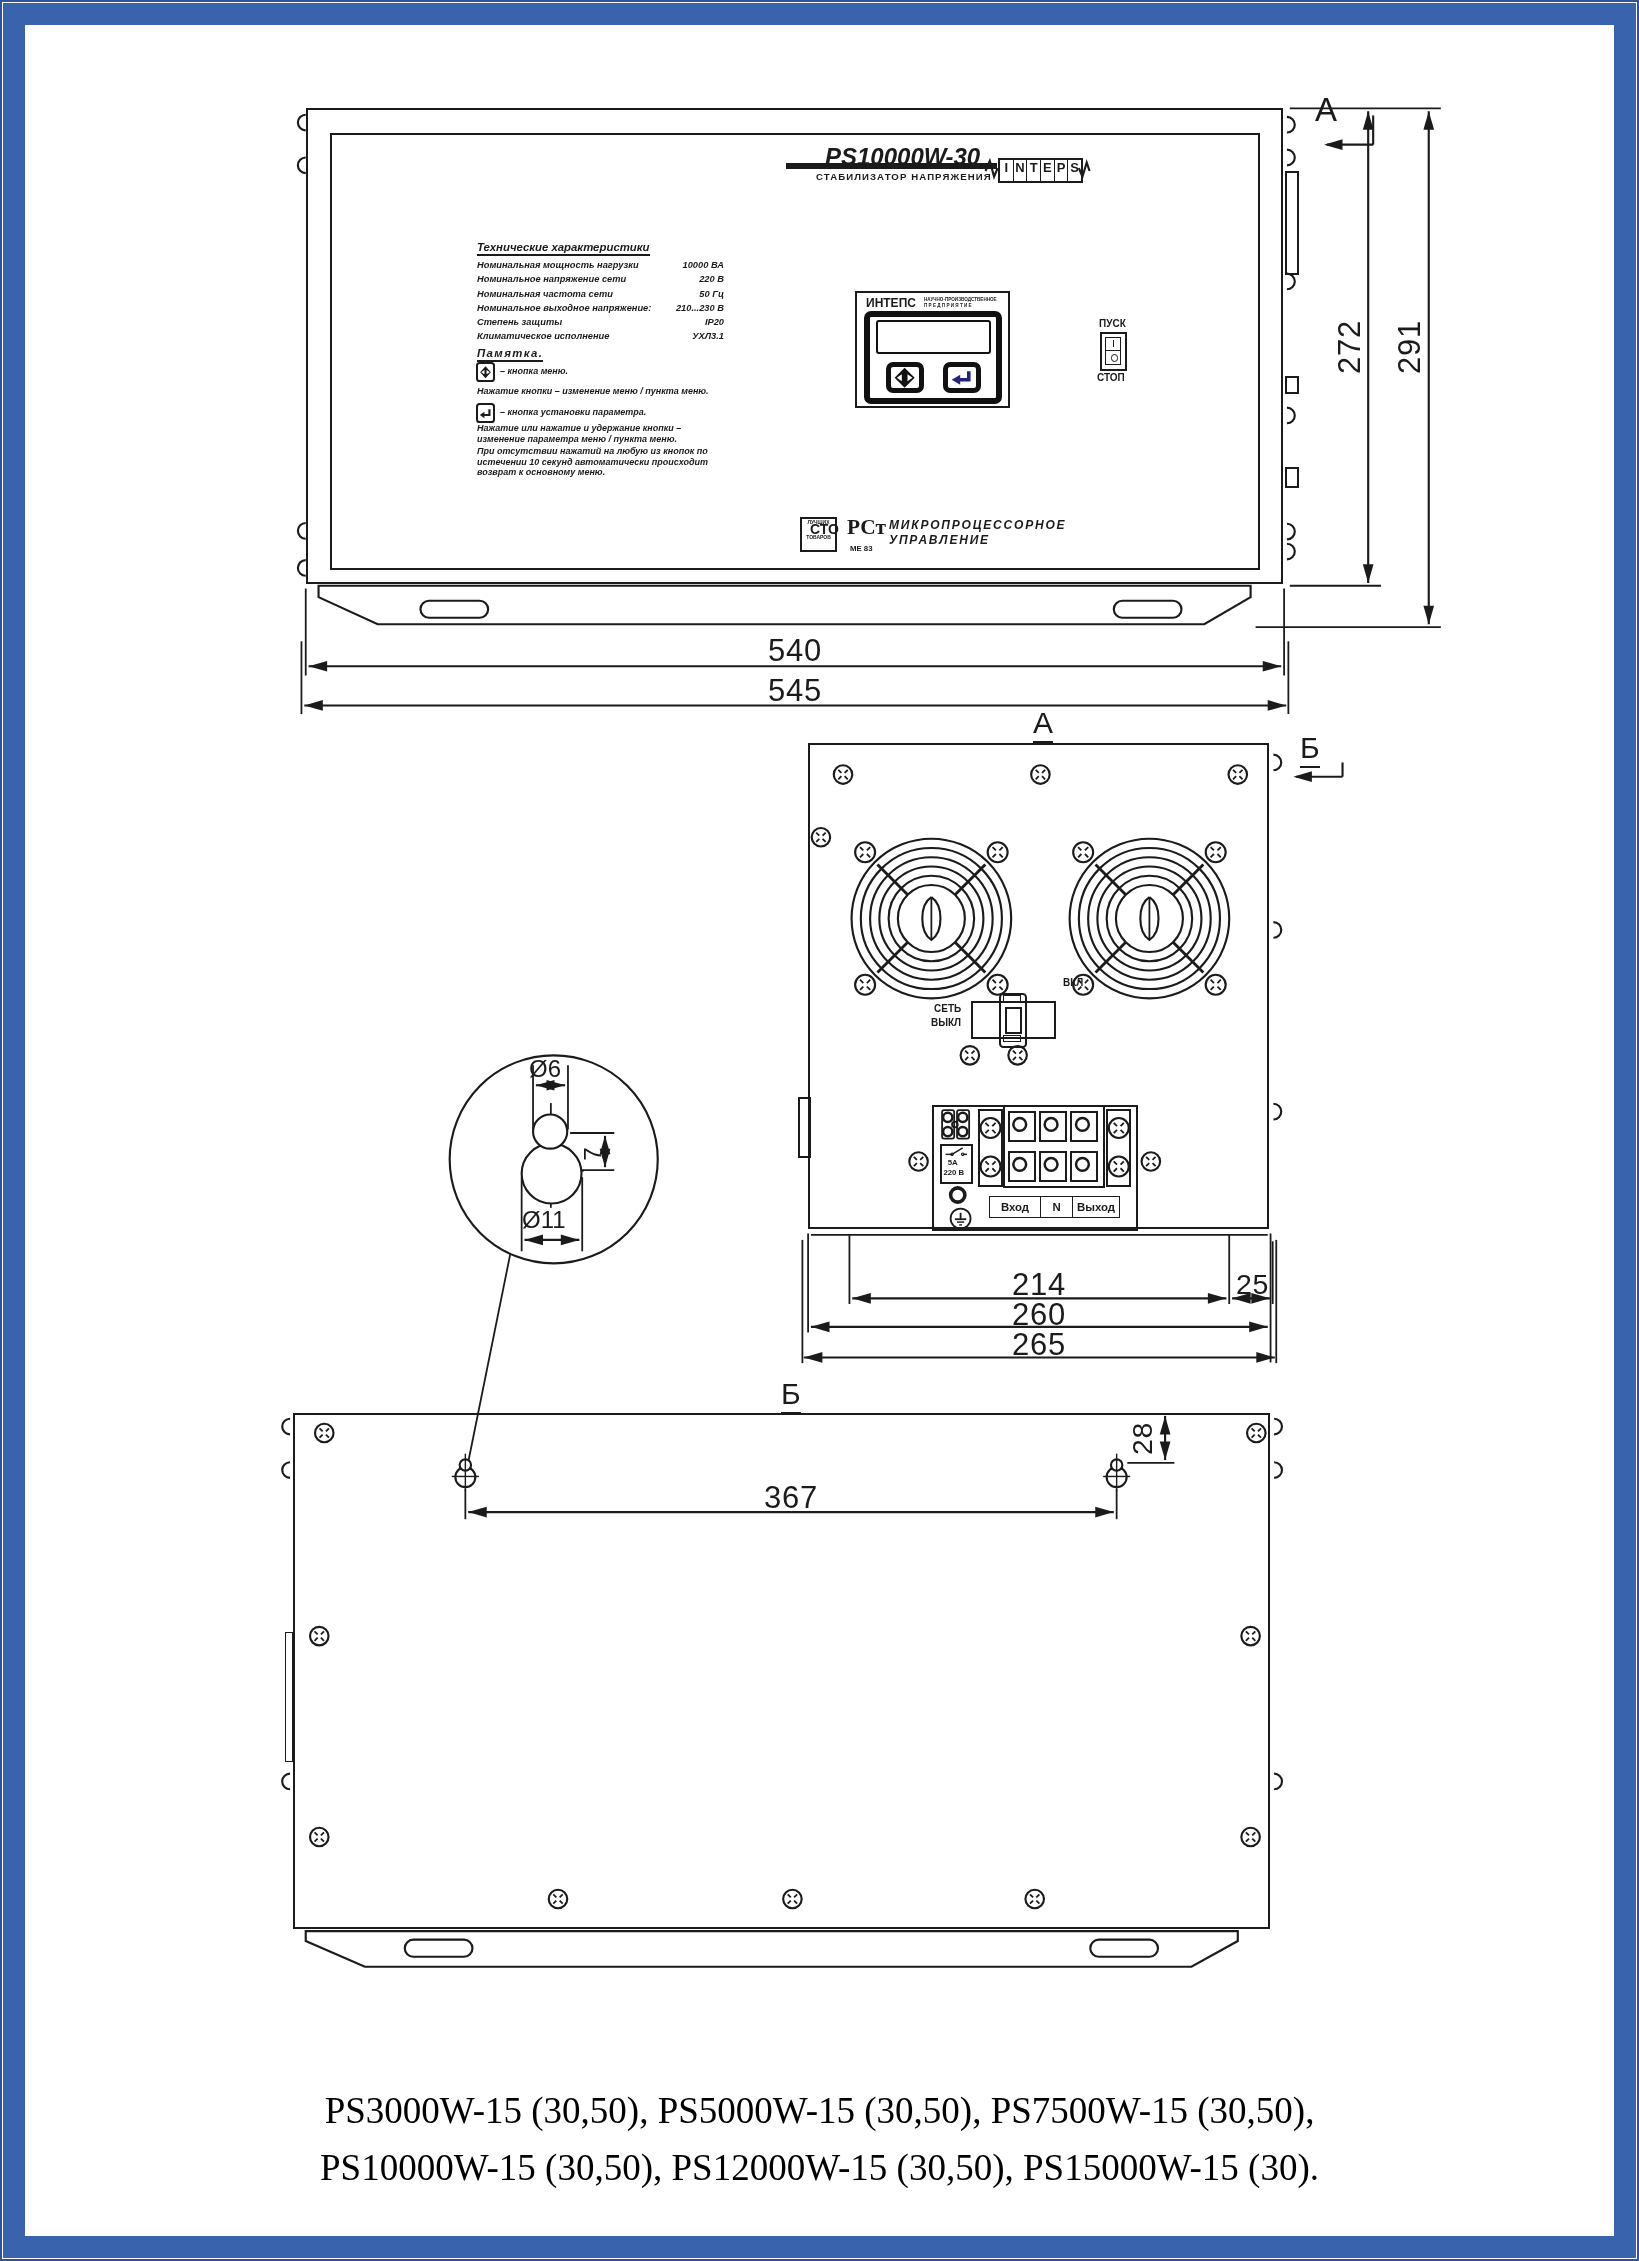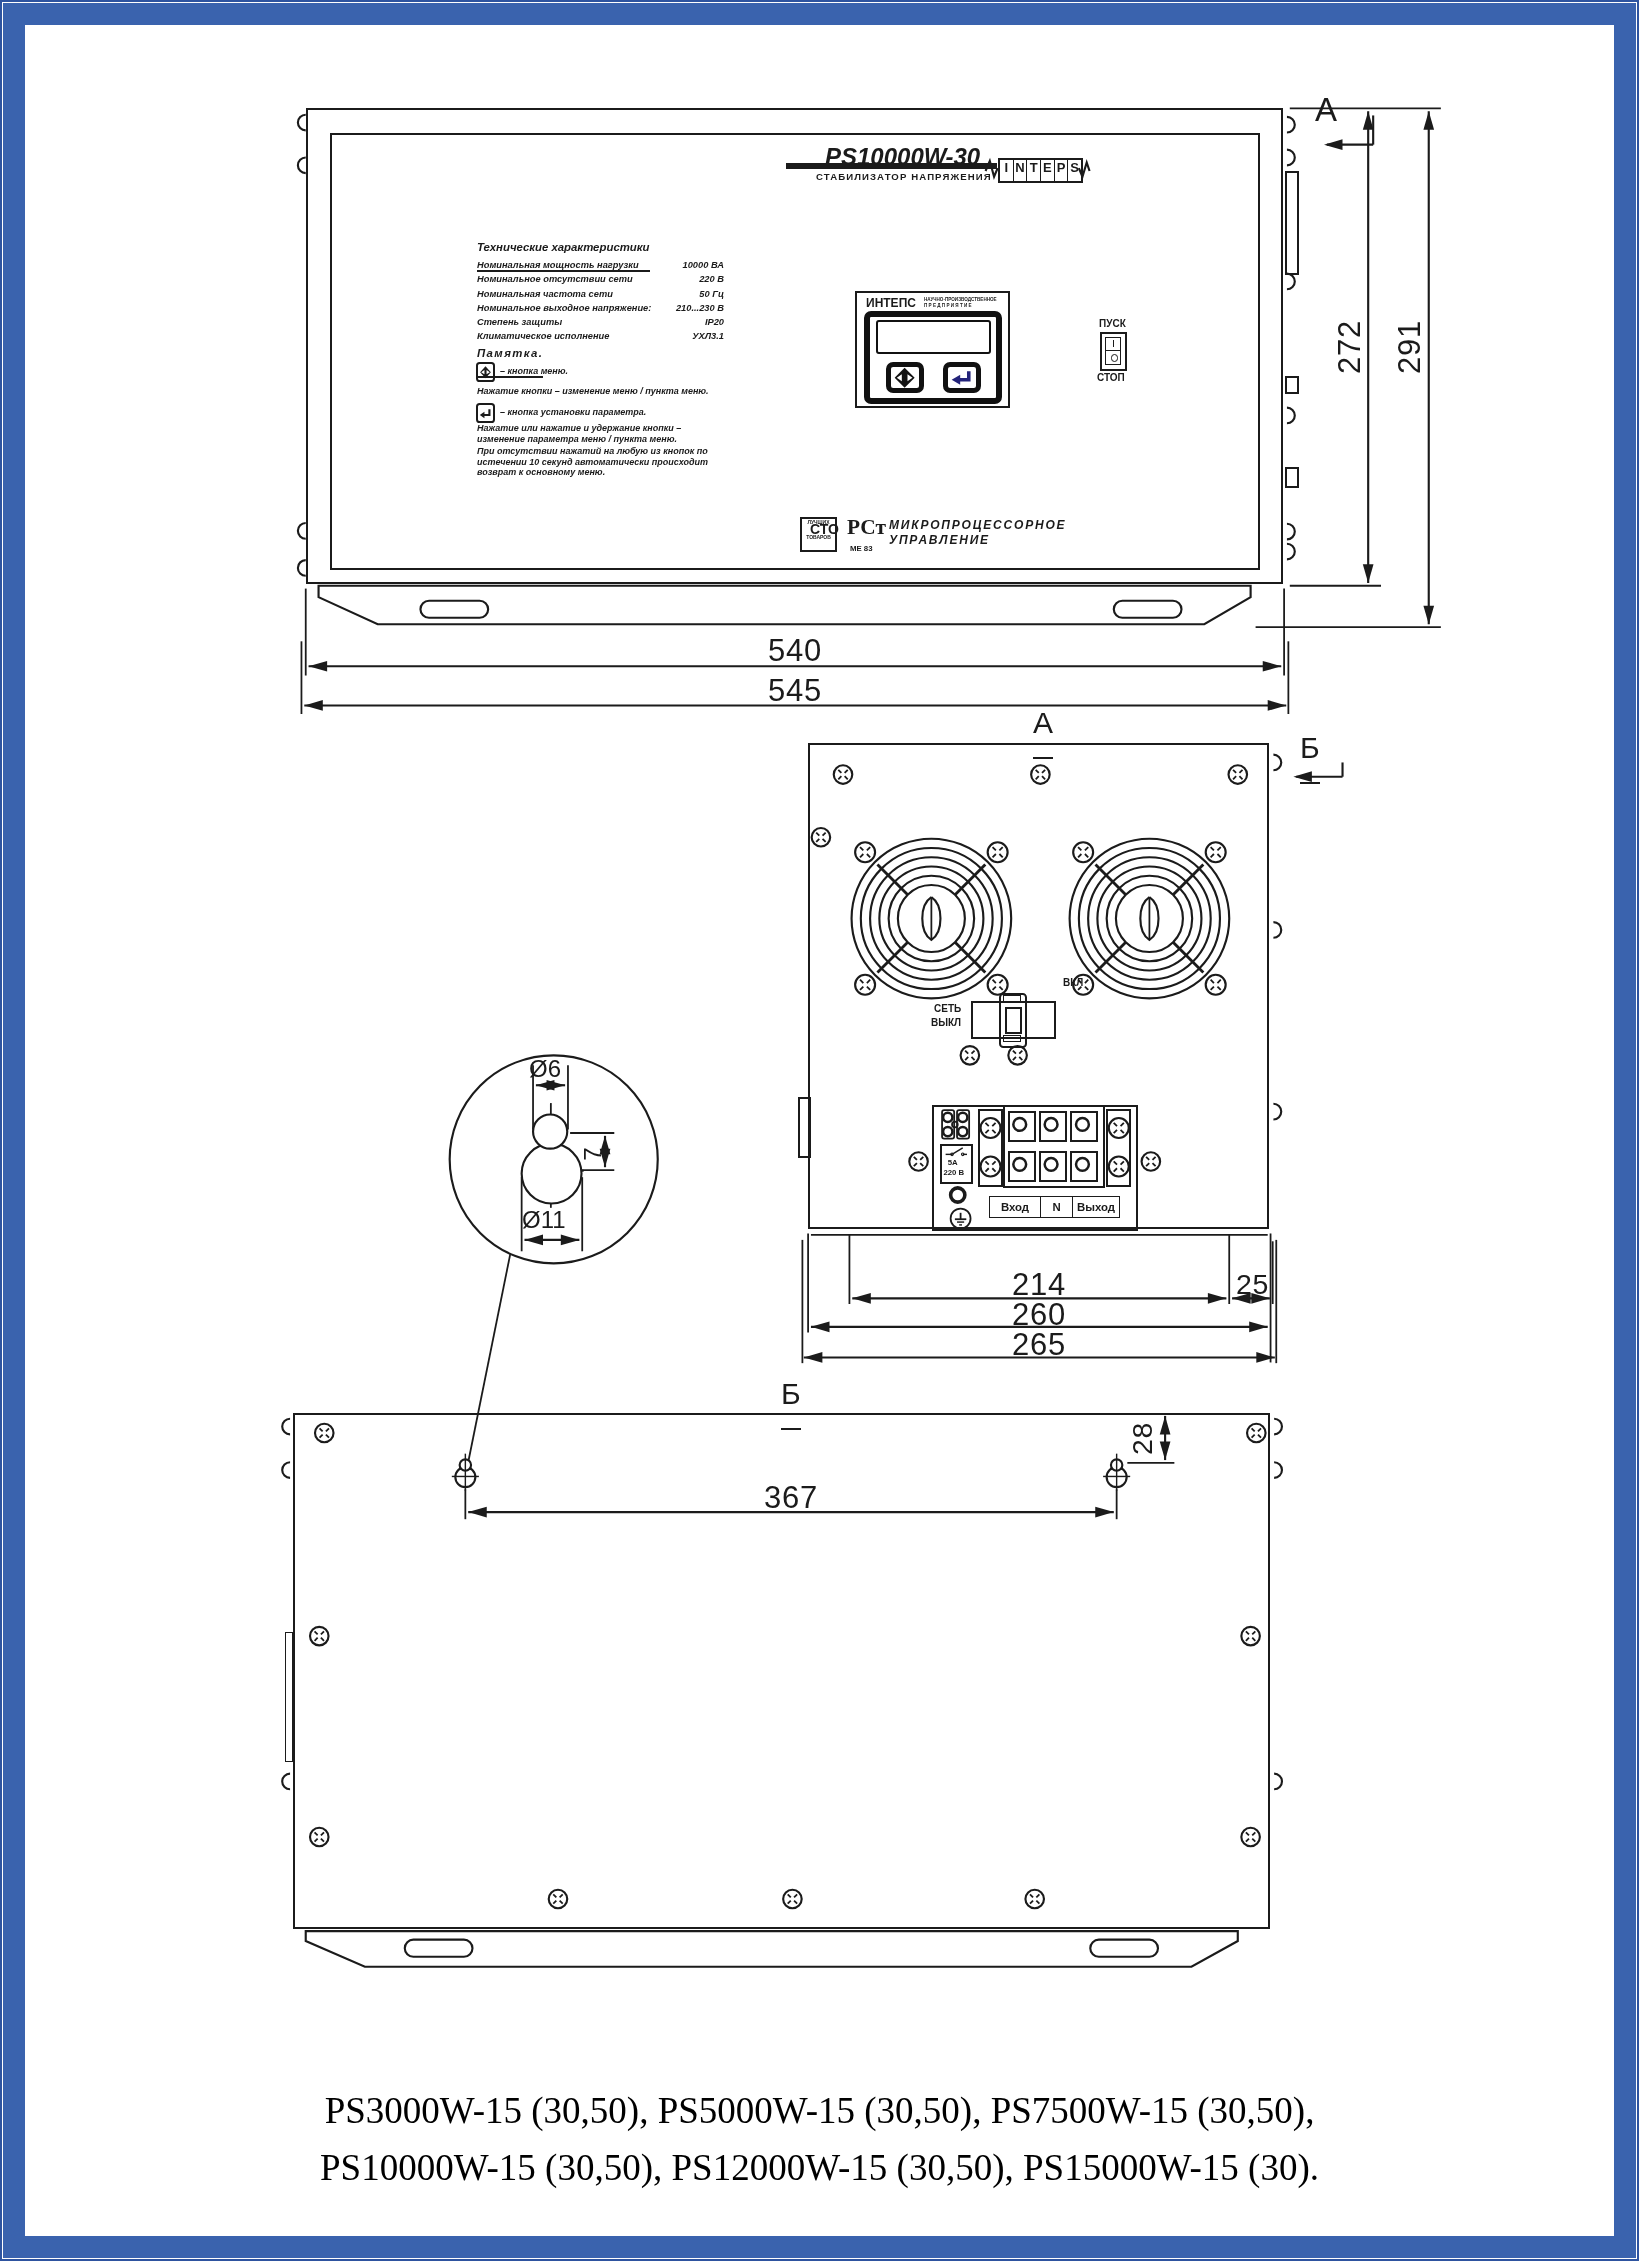--- a/index.html
+++ b/index.html
@@ -9,21 +9,21 @@
   .frame-outer{position:absolute;inset:0;border:2.9px solid #2e54a0;}
   .frame{position:absolute;inset:2.9px;border:22px solid #3a63ae;}
   .box{position:absolute;border:2.9px solid #1b1b1b;background:transparent;}
   .thin{border-width:2.1px;}
   .t{position:absolute;white-space:nowrap;}
   .bi{font-weight:bold;font-style:italic;}
   .b{font-weight:bold;}
   .dim{font-size:31px;font-weight:normal;letter-spacing:0.7px;}
   .dimc{transform:translateX(-50%);}
   .rot{transform:rotate(-90deg);}
-  .ul{border-bottom:2.9px solid #1b1b1b;padding-bottom:17px;}
+  .ul{border-bottom:2.9px solid #1b1b1b;padding-bottom:1px;}
   .specrow{position:absolute;width:247px;font-size:9.3px;font-weight:bold;font-style:italic;}
   .specrow .v{float:right;}
   .memo{font-size:9px;font-weight:bold;font-style:italic;line-height:10.7px;white-space:normal;}
   .cap{position:absolute;width:100%;text-align:center;font-family:"Liberation Serif",serif;
        font-size:37px;color:#000;}
   svg{position:absolute;left:0;top:0;}
   .cell{border:1.4px solid #1b1b1b;display:inline-block;text-align:center;}
 </style>
 </head>
 <body>
@@ -354,21 +354,21 @@
     <span class="cell" style="flex:1;font-size:13px;font-weight:bold;border-width:0 1.4px 0 0;">T</span>
     <span class="cell" style="flex:1;font-size:13px;font-weight:bold;border-width:0 1.4px 0 0;">E</span>
     <span class="cell" style="flex:1;font-size:13px;font-weight:bold;border-width:0 1.4px 0 0;">P</span>
     <span class="cell" style="flex:1;font-size:13px;font-weight:bold;border-width:0;">S</span>
   </div>
 
   <div class="t bi ul" style="left:477px;top:241px;font-size:11.4px;">Технические характеристики</div>
   <div class="specrow" style="left:477px;top:260px;">
     <span>Номинальная мощность нагрузки</span><span class="v">10000 ВА</span></div>
   <div class="specrow" style="left:477px;top:274px;">
-    <span>Номинальное отсутствии сети</span><span class="v">220 В</span></div>
+    <span>Номинальное напряжение сети</span><span class="v">220 В</span></div>
   <div class="specrow" style="left:477px;top:289px;">
     <span>Номинальная частота сети</span><span class="v">50 Гц</span></div>
   <div class="specrow" style="left:477px;top:303px;">
     <span>Номинальное выходное напряжение:</span><span class="v">210...230 В</span></div>
   <div class="specrow" style="left:477px;top:317px;">
     <span>Степень защиты</span><span class="v">IP20</span></div>
   <div class="specrow" style="left:477px;top:331px;">
     <span>Климатическое исполнение</span><span class="v">УХЛ3.1</span></div>
 
   <div class="t bi ul" style="left:477px;top:347px;font-size:11.4px;letter-spacing:1.4px;">Памятка.</div>

